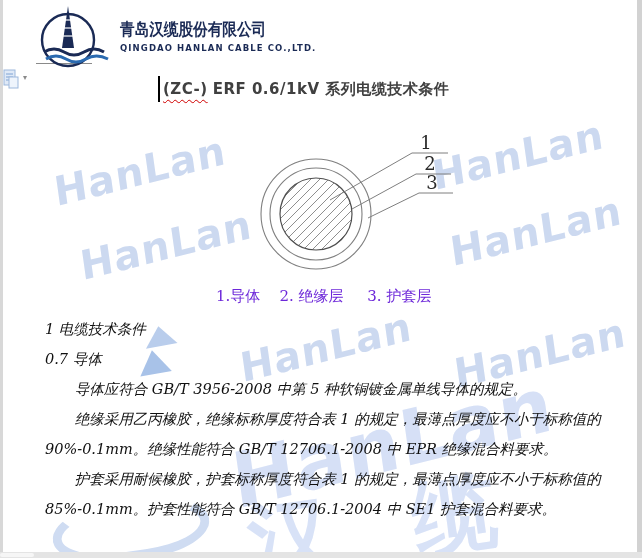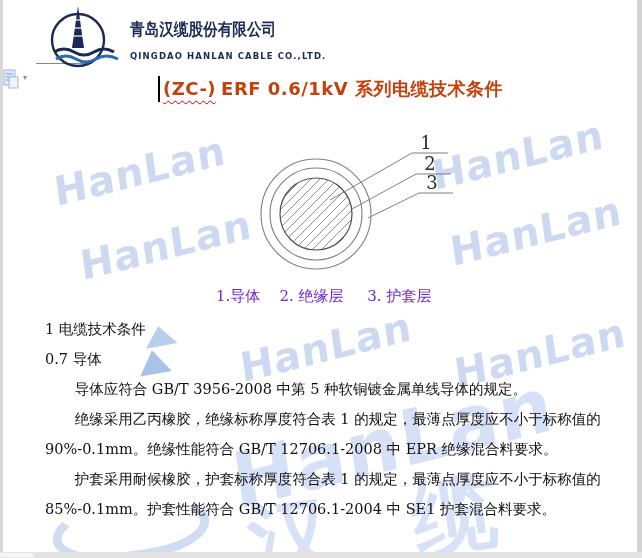--- a/index.html
+++ b/index.html
@@ -27,49 +27,49 @@
   .wm-tower .t1, .wm-tower .t2 {
     width:0; height:0; border-left:16px solid transparent; border-right:16px solid transparent;
   }
   .wm-tower .t1 { border-bottom:20px solid #b9cdec; margin-left:6px; transform:rotate(-10deg); }
   .wm-tower .t2 { border-bottom:24px solid #a8c2e8; margin-top:4px; transform:rotate(-10deg); }
   .wm-wave { position:absolute; left:52px; top:500px; width:140px; height:42px;
     border:9px solid #cfdcf2; border-radius:50% / 60%; transform:rotate(-8deg);
     border-top-color:transparent; }
 
   
-  .logo-row { position:absolute; left:38px; top:4px; z-index:2; display:flex; align-items:flex-start; }
+  .logo-row { position:absolute; left:28px; top:4px; z-index:2; display:flex; align-items:flex-start; }
   .logo-rule { position:absolute; left:36px; top:63px; width:56px; height:1px; background:#8a8a8a; z-index:2; }
   .logo-text { margin-left:6px; margin-top:14px; color:#1a2a55; }
   .logo-cn { font-family:"DejaVu Sans", sans-serif; font-weight:bold; font-size:17px;
     letter-spacing:0px; transform:scaleX(0.86); transform-origin:left; white-space:nowrap; }
   .logo-en { font-family:"DejaVu Sans", sans-serif; font-weight:bold; font-size:8.5px;
-    letter-spacing:1.1px; margin-top:10px; white-space:nowrap; }
+    letter-spacing:1.1px; margin-top:2px; white-space:nowrap; }
 
   
   .paste-btn { position:absolute; left:3px; top:69px; z-index:3; display:flex; align-items:flex-start; cursor:pointer; }
   .paste-caret { font-family:"DejaVu Sans", sans-serif; font-size:8px; color:#8a8a8a; margin-left:4px; margin-top:4px; }
 
   
   .title-row { position:absolute; left:158px; top:76px; z-index:2; display:flex; align-items:center; }
   .cursor-bar { width:2px; height:26px; background:#000; }
-  .doc-title { font-family:"DejaVu Sans", sans-serif; font-weight:bold; font-size:18px;
-    color:#c2410c; margin-left:3px; letter-spacing:0.5px; white-space:nowrap; }
+  .doc-title { font-family:"DejaVu Sans", sans-serif; font-weight:bold; font-size:15px;
+    color:#404040; margin-left:3px; letter-spacing:0.5px; white-space:nowrap; }
   .doc-title .zc { text-decoration:underline wavy #d00000 1px; text-underline-offset:5px; }
   .doc-title .rest { margin-left:5px; }
 
   
   .diagram { position:absolute; left:240px; top:115px; z-index:1; }
   .caption { position:absolute; left:216px; top:287px; z-index:1; font-size:15px; color:#6d28d9;
     white-space:pre; }
 
   
   .doc-body { position:absolute; left:45px; top:314px; width:580px; z-index:1;
     font-size:14.5px; line-height:30px; color:#101010; }
-  .doc-body p { margin:0; }
+  .doc-body p { margin:0;font-style:italic; }
   .doc-body p.ind { text-indent:2.05em; }
 </style>
 </head>
 <body>
 
 <div class="page">
 
   <div class="wm-layer">
     <span class="wm" style="left:52px; top:148px;">HanLan</span>
     <span class="wm" style="left:78px; top:222px;">HanLan</span>

